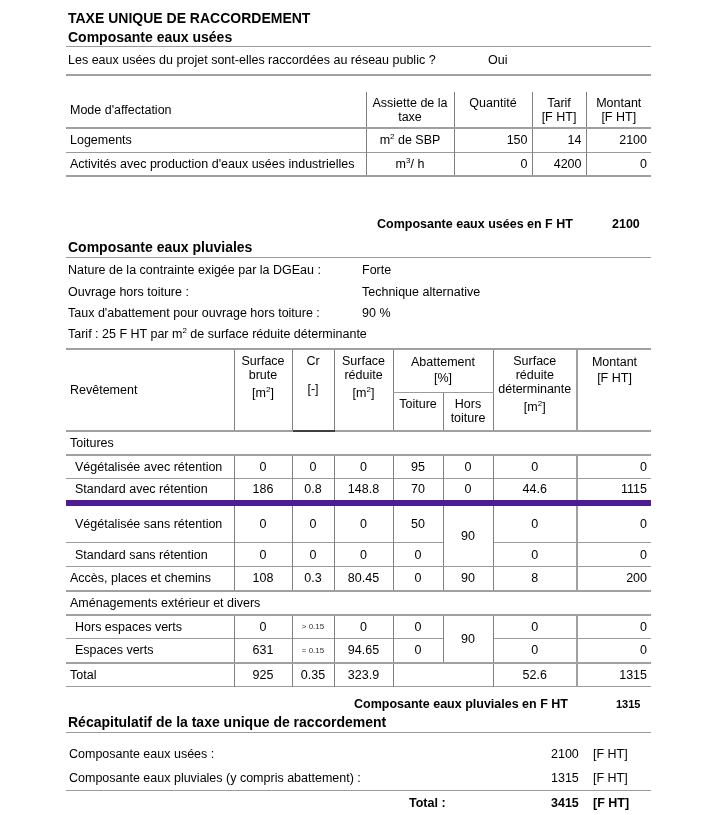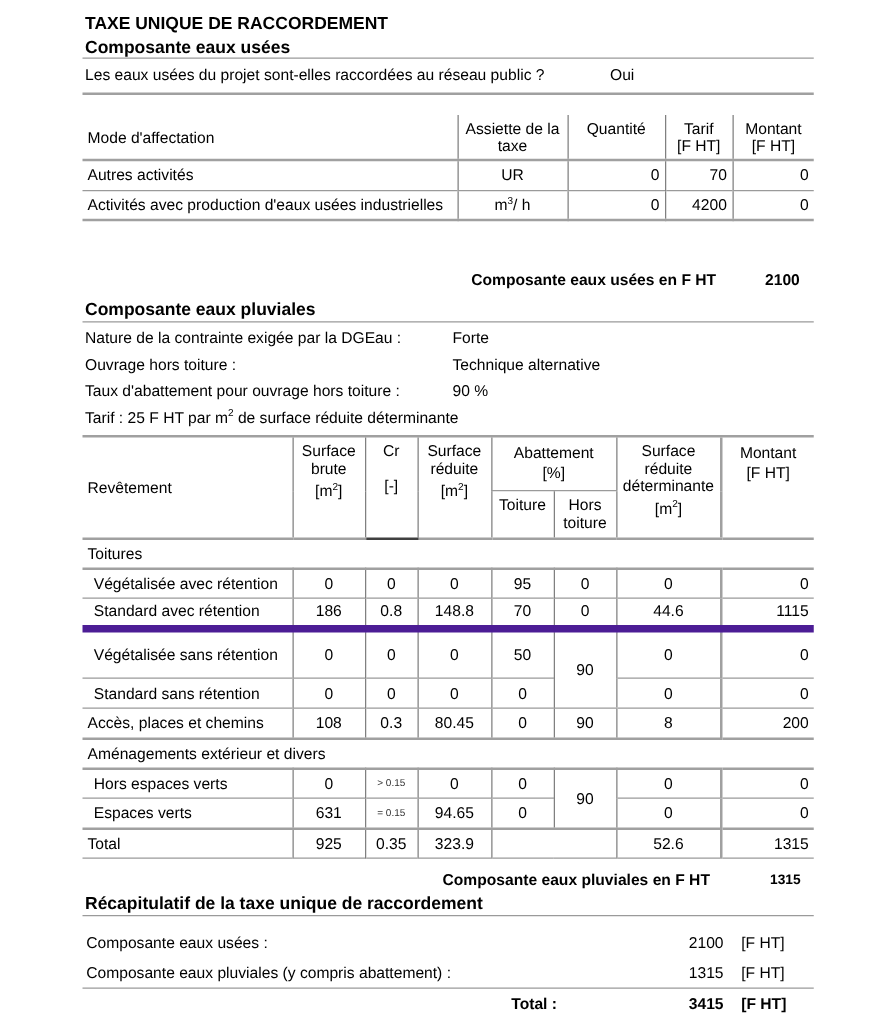--- a/index.html
+++ b/index.html
@@ -39,25 +39,25 @@
     </colgroup>
   <tbody>
       <tr style="height:36px; border-bottom:2px solid #a0a0a0;">
     <td>Mode d'affectation</td>
     <td class="vb c" style="line-height:14px; vertical-align:top; padding-top:4px;"><span>Assiette de la</span><br><span>taxe</span></td>
     <td class="vb c" style="vertical-align:top; padding-top:4px;">Quantité</td>
     <td class="vb c" style="line-height:14px; vertical-align:top; padding-top:4px;"><span>Tarif</span><br><span>[F HT]</span></td>
     <td class="vb c" style="line-height:14px; vertical-align:top; padding-top:4px;"><span>Montant</span><br><span>[F HT]</span></td>
   </tr>
   <tr style="height:24px; border-bottom:1px solid #9a9a9a;">
-    <td>Autres activités</td>
-    <td class="vb c">UR</td>
-    <td class="vb r">0</td>
-    <td class="vb r">70</td>
-    <td class="vb r">0</td>
+    <td>Logements</td>
+    <td class="vb c">m<sup>2</sup> de SBP</td>
+    <td class="vb r">150</td>
+    <td class="vb r">14</td>
+    <td class="vb r">2100</td>
   </tr>
   <tr style="height:24px; border-bottom:2px solid #a0a0a0;">
     <td>Activités avec production d'eaux usées industrielles</td>
     <td class="vb c">m<sup>3</sup>/ h</td>
     <td class="vb r">0</td>
     <td class="vb r">4200</td>
     <td class="vb r">0</td>
   </tr>
 </tbody>
   </table>

